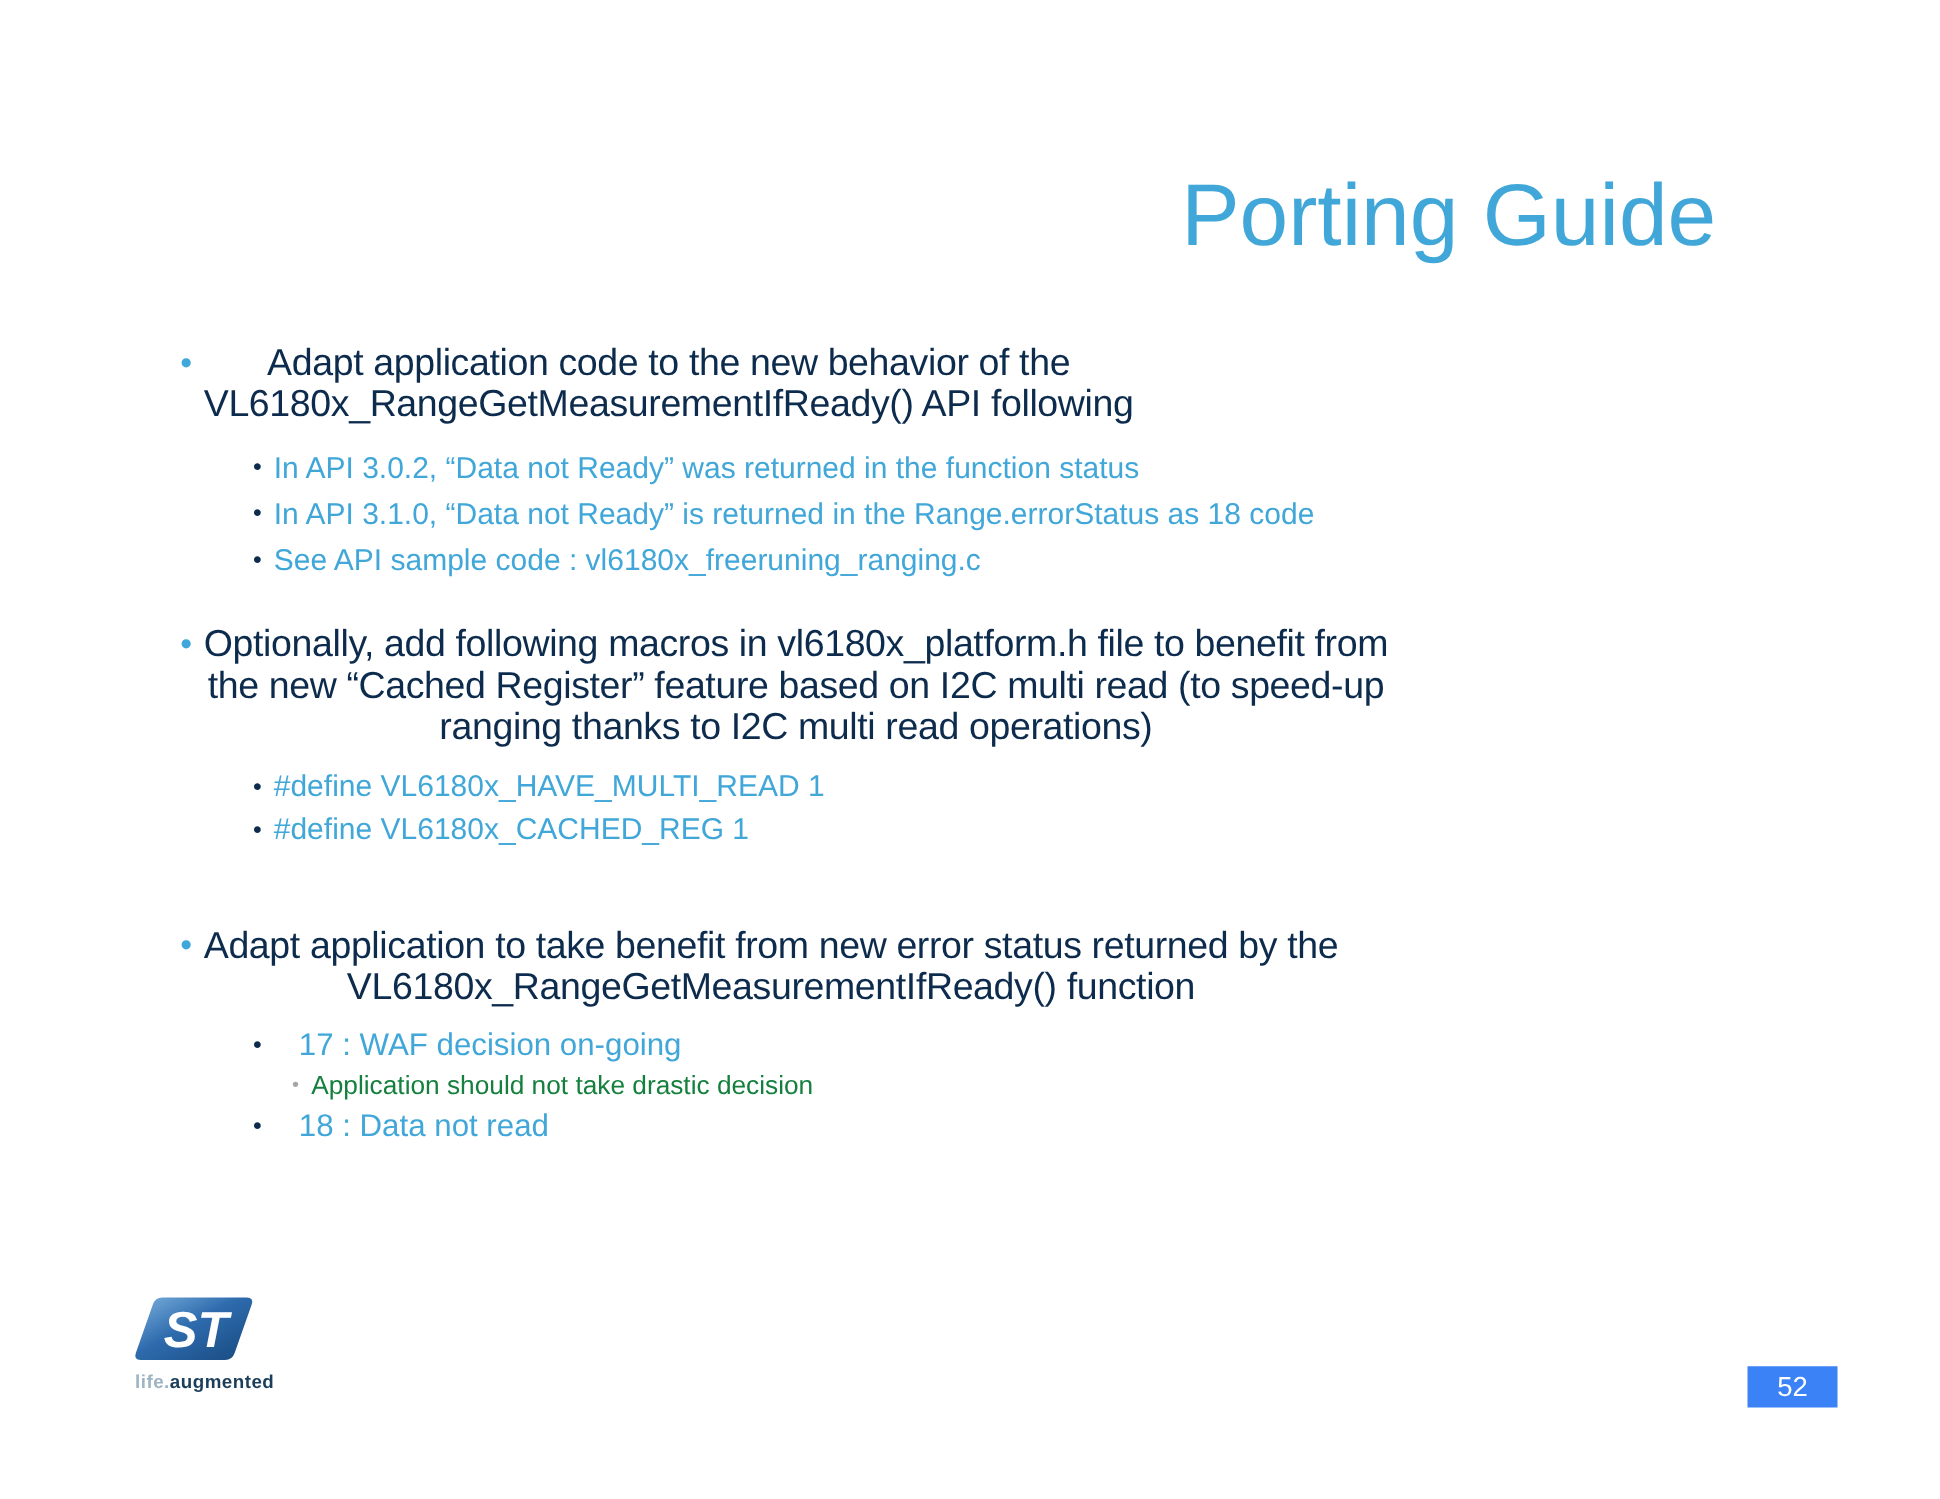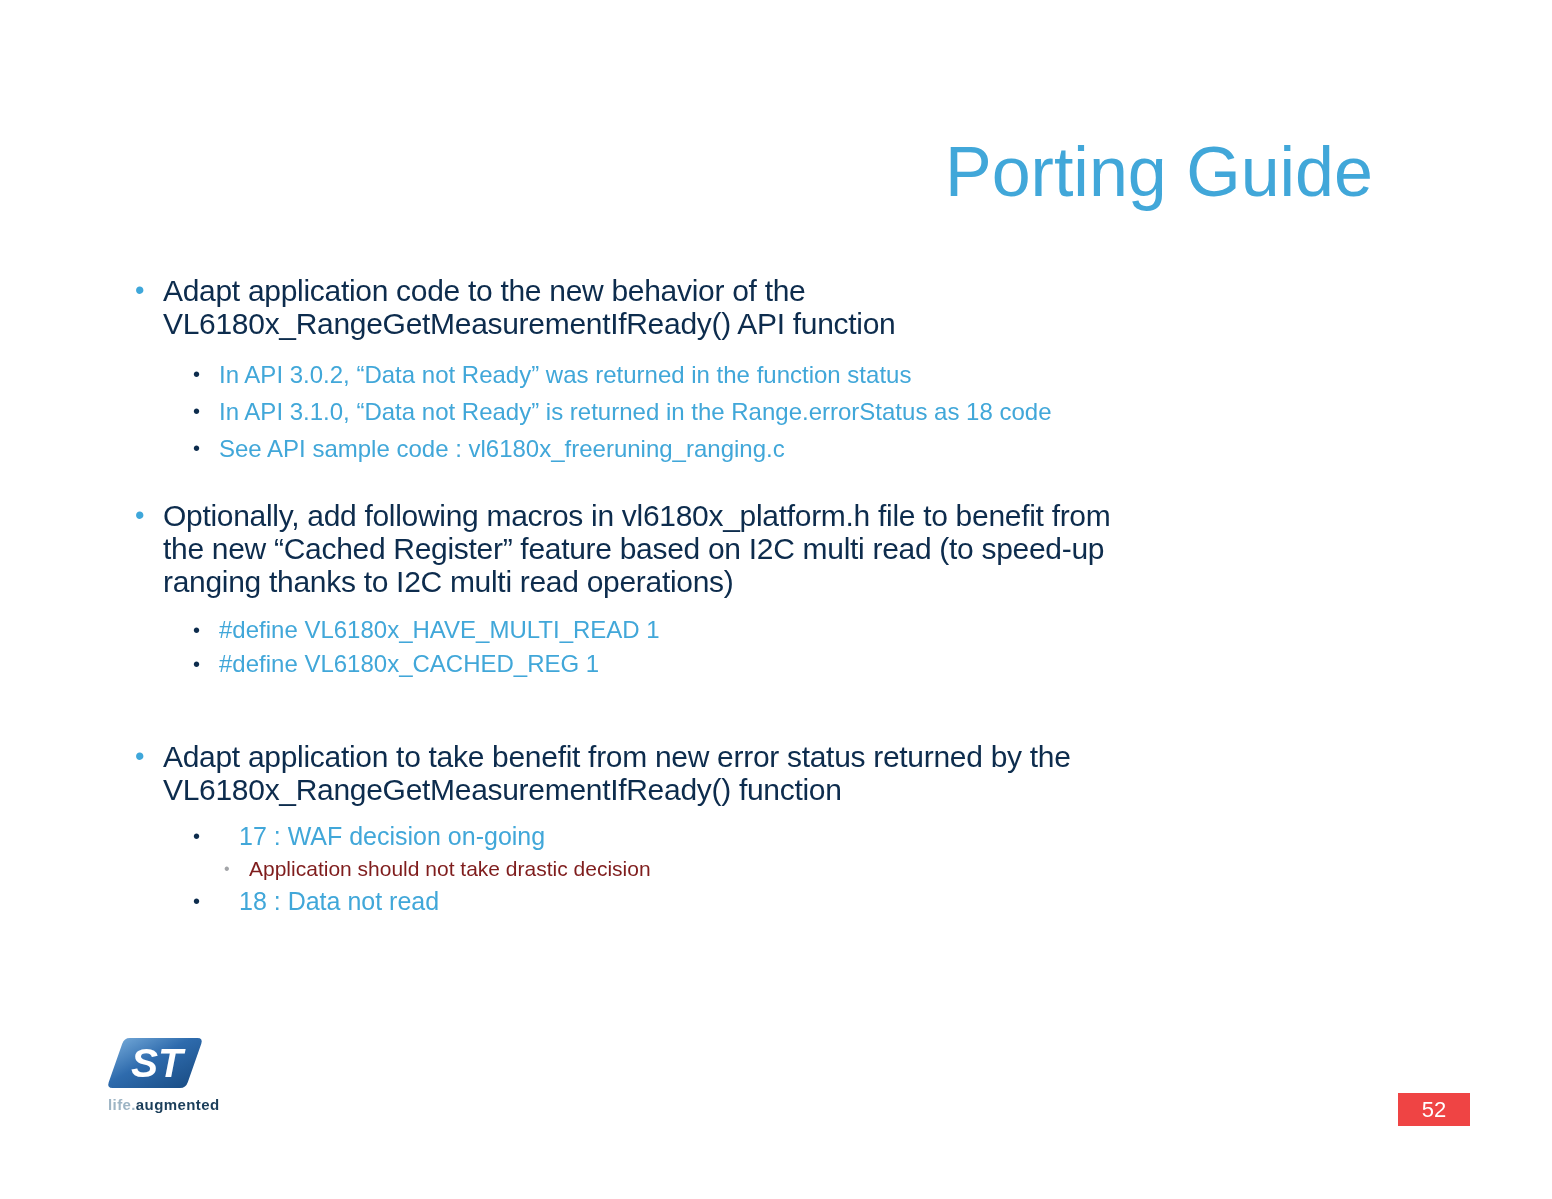--- a/index.html
+++ b/index.html
@@ -7,21 +7,21 @@
   body { font-family:"Liberation Sans", sans-serif; }
   .slide {
     position:relative; width:1552px; height:1174px;
     background:#ffffff; overflow:hidden;text-decoration:underline;
   }
   .slide-title {
     position:absolute; top:137px; right:179px;
     font-size:70px; line-height:70px; font-weight:400;
     color:#41a7d9; white-space:nowrap;
   }
-  .block { position:absolute; left:135px; }
+  .block { position:absolute; left:135px;text-align:center; }
   #block1 { top:274px; }
   #block2 { top:499px; }
   #block3 { top:740px; }
 
   .main-row { display:flex; align-items:flex-start; }
   .main-bullet { width:28px; flex:0 0 28px; color:#3fa7da; font-size:27px; line-height:33px; }
   .main-bullet::before { content:"\2022"; }
   .main-lines { color:#0d2c4d; font-size:30px; line-height:33px; letter-spacing:-0.3px; }
   .main-lines > div { white-space:nowrap; }
 
@@ -34,47 +34,47 @@
   #block2 .sub-row { font-size:24px; line-height:34px; }
   #block3 .sub-row { font-size:25px; line-height:35px;gap:20px; }
   .sub-bullet { width:26px; flex:0 0 26px; color:#0d2c4d; font-size:20px; }
   .sub-bullet::before { content:"\2022"; }
   .sub-text { color:#41a7d9; }
 
   .note-row { display:flex; align-items:flex-start; margin-left:31px;
               font-size:21px; line-height:30px; white-space:nowrap; }
   .note-bullet { width:25px; flex:0 0 25px; color:#a3a5a8; font-size:16px; }
   .note-bullet::before { content:"\2022"; }
-  .note-text { color:#7f1d1d; }
+  .note-text { color:#15803d; }
 
   .logo { position:absolute; left:106px; top:1036px; width:110px; }
   .logo-tagline { margin-top:2px; margin-left:2px; font-size:15px;
                   font-weight:bold; letter-spacing:0.4px; white-space:nowrap; }
   .tagline-prefix { color:#9db4c4; }
   .tagline-suffix { color:#1b3e5a; }
 
   .page-badge {
     position:absolute; left:1398px; top:1093px; width:72px; height:33px;
-    background:#ef4444; color:#ffffff; font-size:22px;
+    background:#3b82f6; color:#ffffff; font-size:22px;
     display:flex; align-items:center; justify-content:center;
   }
 </style>
 </head>
 <body>
 
 <div class="slide">
 
   <div class="slide-title">Porting Guide</div>
 
   <div class="block" id="block1">
     <div class="main-row">
       <span class="main-bullet"></span>
       <div class="main-lines">
         <div>Adapt application code to the new behavior of the</div>
-        <div>VL6180x_RangeGetMeasurementIfReady() API function</div>
+        <div>VL6180x_RangeGetMeasurementIfReady() API following</div>
       </div>
     </div>
     <div class="subs">
       <div class="sub-row">
         <span class="sub-bullet"></span>
         <span class="sub-text">In API 3.0.2, “Data not Ready” was returned in the function status</span>
       </div>
       <div class="sub-row">
         <span class="sub-bullet"></span>
         <span class="sub-text">In API 3.1.0, “Data not Ready” is returned in the Range.errorStatus as 18 code</span>

